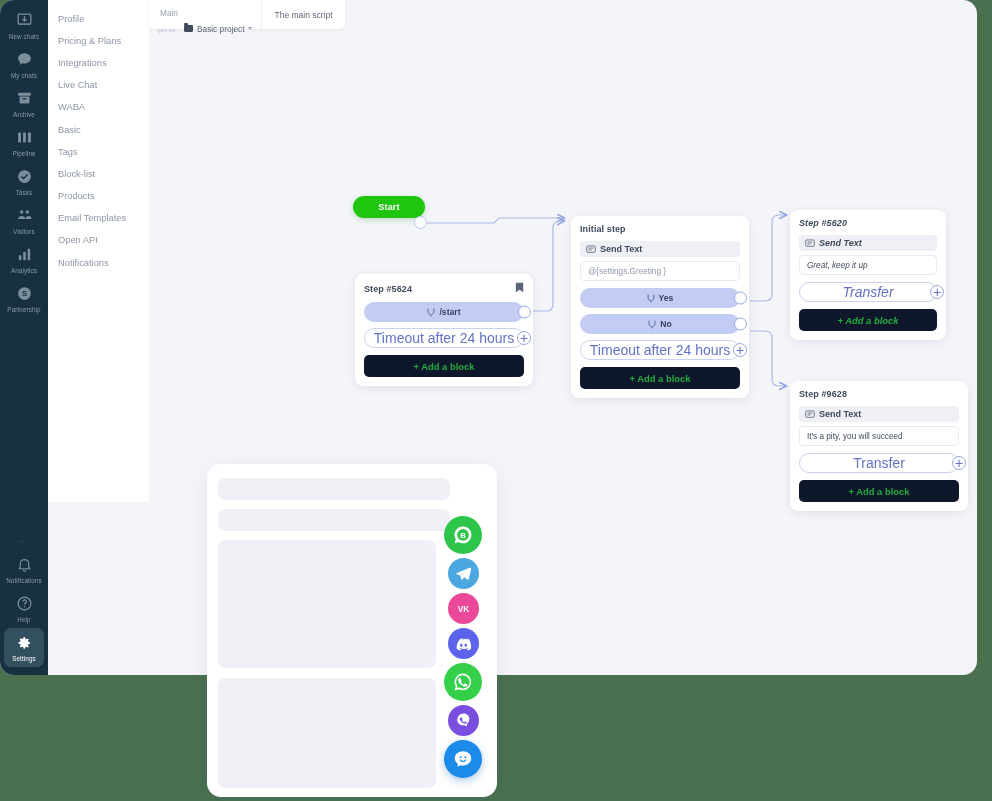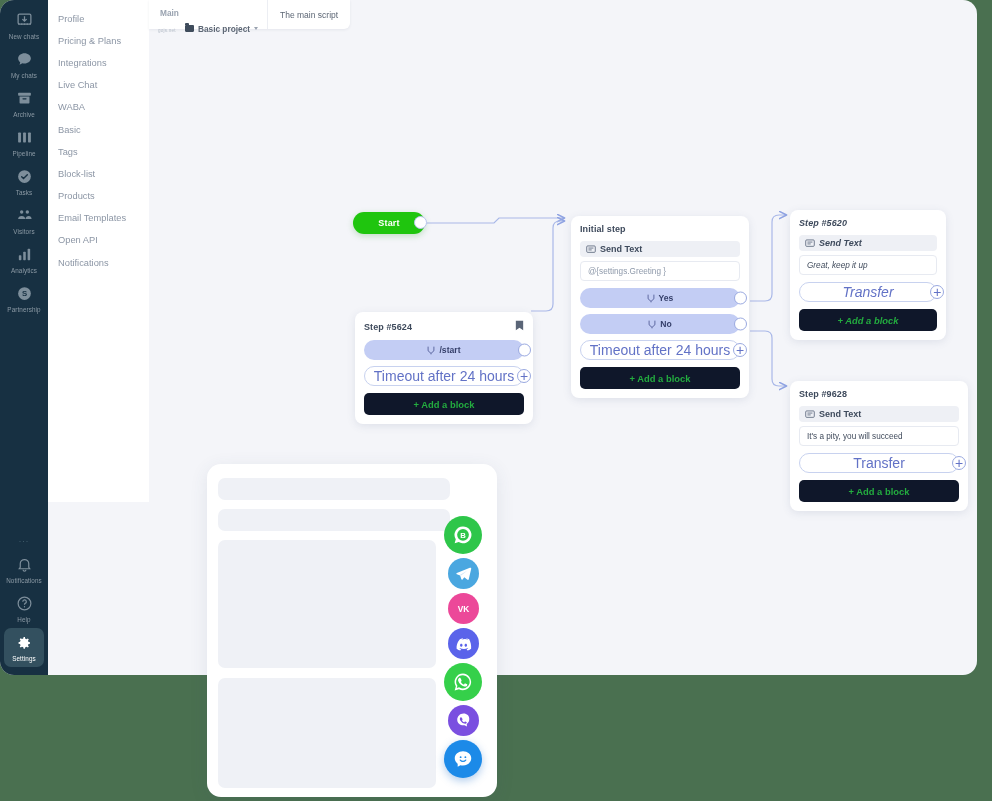--- a/index.html
+++ b/index.html
@@ -69,21 +69,21 @@
   }
 
   
   #crumbbar {
     position: absolute; left: 149px; top: 0;
     height: 29px; background: #ffffff;
     border-bottom-right-radius: 6px;
     display: flex; align-items: stretch;
     box-shadow: 0 1px 3px rgba(25,40,70,.07);
   }
-  #crumbs { display: flex; align-items: center; padding: 0 9px 4px 11px; gap: 6px; font-weight: bold; }
+  #crumbs { display: flex; align-items: center; padding: 0 9px 4px 11px; gap: 6px; }
   .crumb { font-size: 8.3px; color: #9aa3b0; cursor: pointer; white-space: nowrap; }
   .crumb.proj { color: #5d6775; display: flex; align-items: center; gap: 4px; margin-top: 32px; }
   .folder-ico { width: 9px; height: 7.5px; background: #3f4c5c; border-radius: 1px 1px 1.5px 1.5px; position: relative; }
   .folder-ico:before { content:""; position:absolute; left:0; top:-2px; width:4.5px; height:2px; background:#3f4c5c; border-radius:1px 1px 0 0; }
   .caret { width:0; height:0; border-left:2.6px solid transparent; border-right:2.6px solid transparent; border-top:3.2px solid #9aa3b0; }
   #script-tab {
     display: flex; align-items: center; padding: 0 12px;
     border-left: 1px solid #eceef3;
     font-size: 8.5px; color: #5d6775; white-space: nowrap; cursor: pointer;
   }
@@ -346,26 +346,26 @@
 
       <path d="M272,223 L345,223 L350,218 L415,218" fill="none" stroke="#a9b8e8" stroke-width="1.2" marker-end="url(#ah)"></path>
 
       <path d="M382,311 L397,311 Q404,311 404,304 L404,228 Q404,221 411,221 L415,221" fill="none" stroke="#a9b8e8" stroke-width="1.2" marker-end="url(#ah)"></path>
 
       <path d="M601,301 L616,301 Q623,301 623,294 L623,222 Q623,215 630,215 L637,215" fill="none" stroke="#a9b8e8" stroke-width="1.2" marker-end="url(#ah)"></path>
 
       <path d="M601,331 L616,331 Q623,331 623,338 L623,379 Q623,386 630,386 L637,386" fill="none" stroke="#a9b8e8" stroke-width="1.2" marker-end="url(#ah)"></path>
     </svg>
 
-    <div id="start-node" style="left:204px; top:212px;">
+    <div id="start-node" style="left:204px; top:196px;">
       <span>Start</span>
     </div>
     <div id="start-port" style="left:265px; top:216px;"></div>
 
-    <div class="node" style="left:206px; top:274px; width:178px;margin-top:38px;">
+    <div class="node" style="left:206px; top:274px; width:178px;">
       <div class="node-title">
         <span>Step #5624</span>
         <span class="bookmark-ico">
           <svg width="9" height="11" viewBox="0 0 12 15" fill="currentColor">
               <path d="M1 1h10v13l-5-3.6L1 14V1z"></path>
             </svg>
         </span>
       </div>
       <div class="btn-blue">
         <span class="bi">

